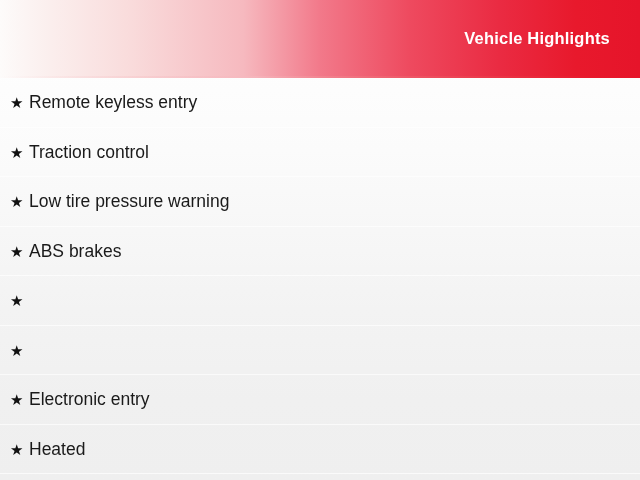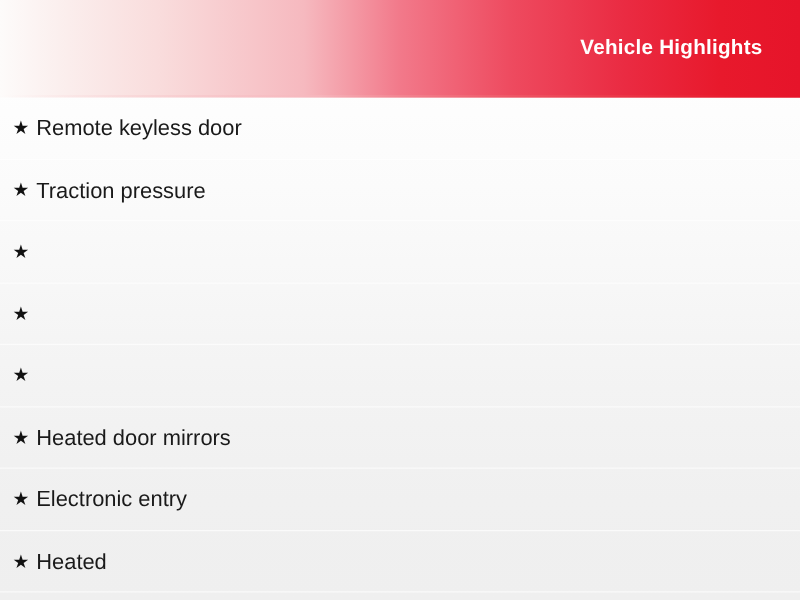--- a/index.html
+++ b/index.html
@@ -128,43 +128,44 @@
 
   <div id="header">
     <div id="header-title">Vehicle Highlights</div>
   </div>
   <div id="header-underline"></div>
 
   <ul id="feature-list">
 
     <li class="feature-row">
       <span class="bullet-star">★</span>
-      <span class="feature-label">Remote keyless door</span>
+      <span class="feature-label">Remote keyless entry</span>
     </li>
 
     <li class="feature-row">
       <span class="bullet-star">★</span>
-      <span class="feature-label">Traction pressure</span>
+      <span class="feature-label">Traction control</span>
+    </li>
+
+    <li class="feature-row">
+      <span class="bullet-star">★</span>
+      <span class="feature-label">Low tire pressure warning</span>
+    </li>
+
+    <li class="feature-row">
+      <span class="bullet-star">★</span>
+      <span class="feature-label">ABS brakes</span>
     </li>
 
     <li class="feature-row">
       <span class="bullet-star">★</span>
     </li>
 
     <li class="feature-row">
       <span class="bullet-star">★</span>
-    </li>
-
-    <li class="feature-row">
-      <span class="bullet-star">★</span>
-    </li>
-
-    <li class="feature-row">
-      <span class="bullet-star">★</span>
-      <span class="feature-label">Heated door mirrors</span>
     </li>
 
     <li class="feature-row">
       <span class="bullet-star">★</span>
       <span class="feature-label">Electronic entry</span>
     </li>
 
     <li class="feature-row">
       <span class="bullet-star">★</span>
       <span class="feature-label">Heated</span>

